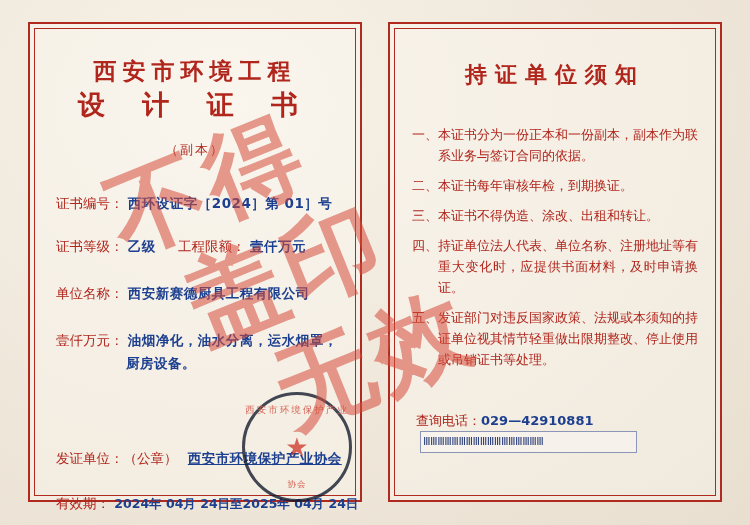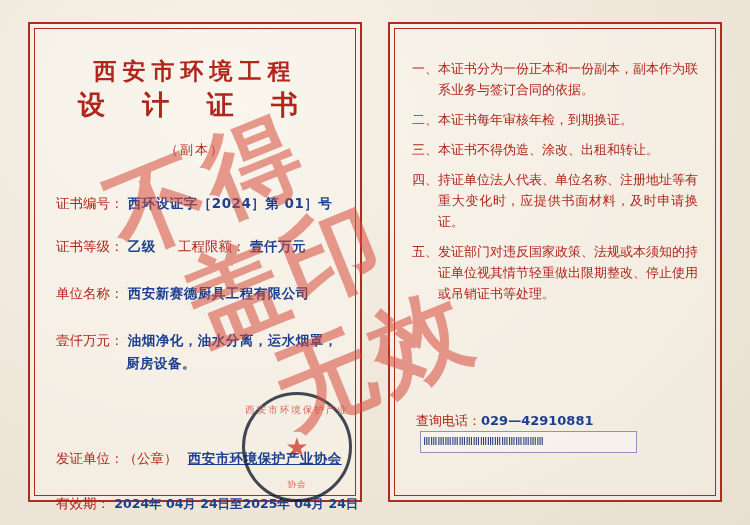--- a/index.html
+++ b/index.html
@@ -265,20 +265,21 @@
     <div id="seal-left" class="seal">
       <div class="seal-top-text">西安市环境保护产业</div>
       <div class="seal-star">★</div>
       <div class="seal-bottom-text">协会</div>
     </div>
   </div>
 
   <div id="right-panel" class="cert-panel">
     <div class="inner-border"></div>
 
+    <div class="notice-title">持证单位须知</div>
 
     <div class="notice-list">
       <div class="notice-item">
         <span class="notice-num">一、</span>
         <span class="notice-text">本证书分为一份正本和一份副本，副本作为联系业务与签订合同的依据。</span>
       </div>
       <div class="notice-item">
         <span class="notice-num">二、</span>
         <span class="notice-text">本证书每年审核年检，到期换证。</span>
       </div>

